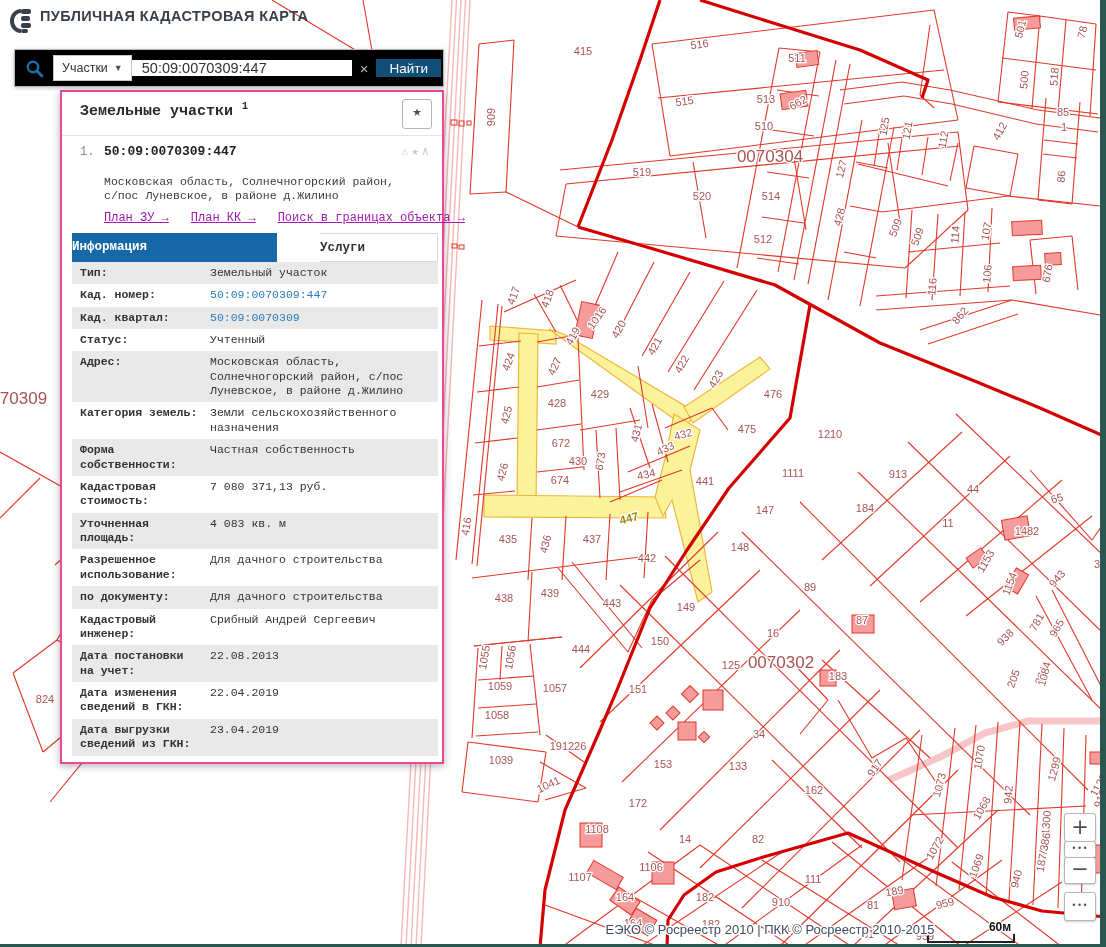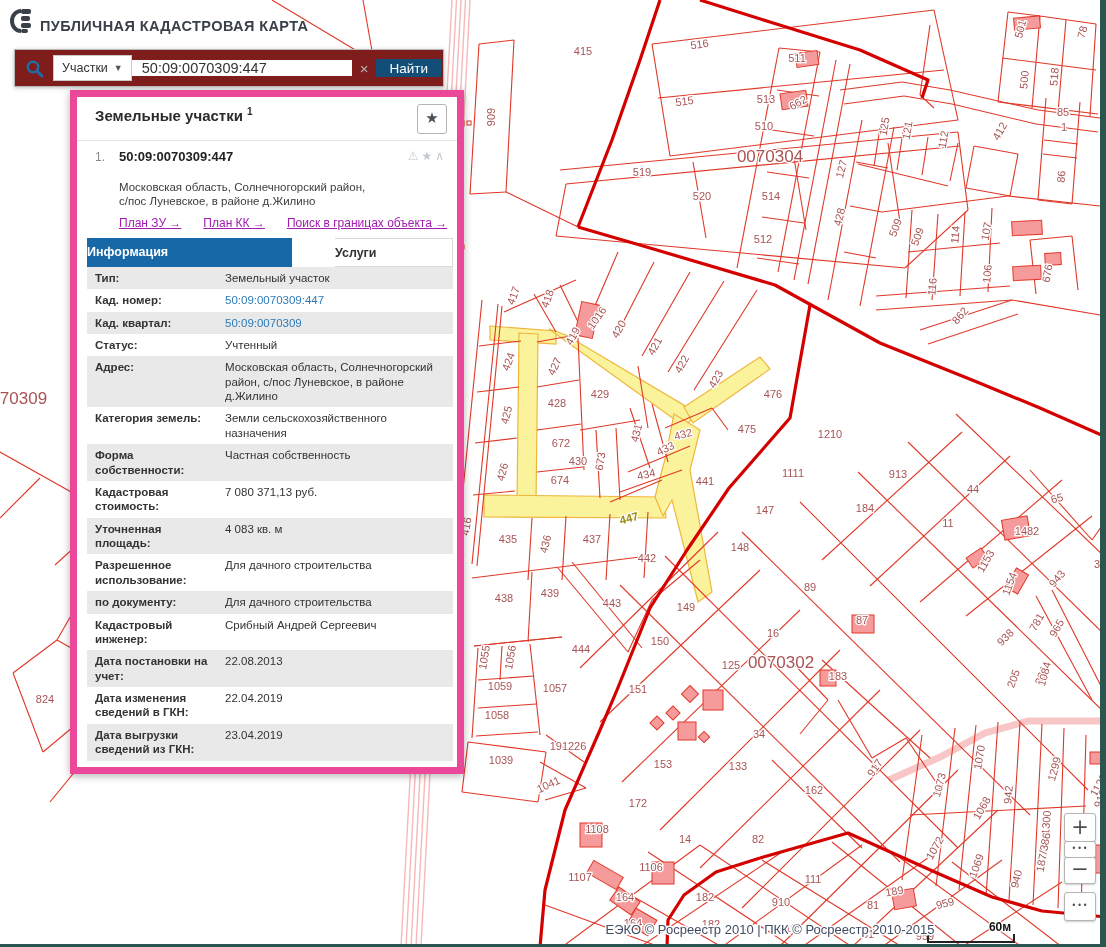--- a/index.html
+++ b/index.html
@@ -1,39 +1,39 @@
 <!DOCTYPE html>
 <html><head>
 <meta charset="utf-8">
 <style>
   html,body{margin:0;padding:0;background:#888;}
   #app{position:relative;width:1106px;height:947px;background:#ffffff;overflow:hidden;
        font-family:"Liberation Sans","DejaVu Sans",sans-serif;}
   svg text{user-select:none;}
 
   
-  #brand{position:absolute;left:10px;top:8px;display:flex;align-items:flex-end;gap:8px;z-index:30;}
+  #brand{position:absolute;left:10px;top:8px;display:flex;align-items:flex-start;gap:8px;z-index:30;}
   #brand .title{font-size:14.5px;font-weight:bold;color:#3a4049;letter-spacing:.4px;}
 
   
-  #searchbar{position:absolute;left:14px;top:49px;width:428px;height:36px;background:#7f1d1d;
+  #searchbar{position:absolute;left:14px;top:49px;width:428px;height:36px;background:#000000;
              border:1px solid #b9b9b9;box-shadow:0 1px 4px rgba(0,0,0,.25);display:flex;align-items:center;z-index:30;}
   #searchbar .mag{margin:0 9px 0 10px;flex:0 0 auto;}
   #cat-select{display:flex;align-items:center;gap:6px;border:1px solid #c9c9c9;background:#fff;
               height:24px;padding:0 8px;font-size:12.5px;color:#333;cursor:pointer;}
   #cat-select .car{font-size:9px;color:#555;}
   #search-input{border:none;outline:none;flex:1;font-size:14.5px;color:#333;padding:0 6px 0 10px;
                 font-family:"Liberation Sans",sans-serif;}
   #clear-x{color:#b9b9b9;font-size:15px;padding:0 8px;cursor:pointer;}
   #find-btn{background:#134e78;color:#fff;border:none;height:18px;padding:0 13px;font-size:13.5px;
             cursor:pointer;margin-right:2px;font-family:"Liberation Sans",sans-serif;}
 
   
-  #panel{position:absolute;left:70px;top:90px;width:380px;background:#fff;border:7px solid #ec4899;
-         box-shadow:0 2px 8px rgba(0,0,0,.3);z-index:25;}
+  #panel{position:absolute;left:60px;top:90px;width:380px;background:#fff;border:2px solid #ec4899;
+         box-shadow:0 2px 8px rgba(0,0,0,.3);z-index:25;font-family:Liberation Mono, monospace;}
   #panel-head{display:flex;align-items:flex-start;justify-content:space-between;padding:9px 10px 6px 18px;}
   #panel-title{font-size:15px;font-weight:bold;color:#2b2b2b;}
   #panel-title sup{font-size:10px;}
   #fav-btn{width:28px;height:28px;border:1px solid #b5b5b5;border-radius:3px;background:#fff;
            color:#4a5158;font-size:15px;line-height:26px;text-align:center;cursor:pointer;margin-top:-2px;}
   #panel .divider{height:1px;background:#e2e2e2;}
   #item{padding:8px 8px 0 18px;position:relative;}
   #item .row1{display:flex;}
   #item .idx{color:#8a8a8a;font-size:12px;width:24px;flex:0 0 auto;padding-top:1px;}
   #item .cadnum{font-weight:bold;color:#222;font-size:13px;}

